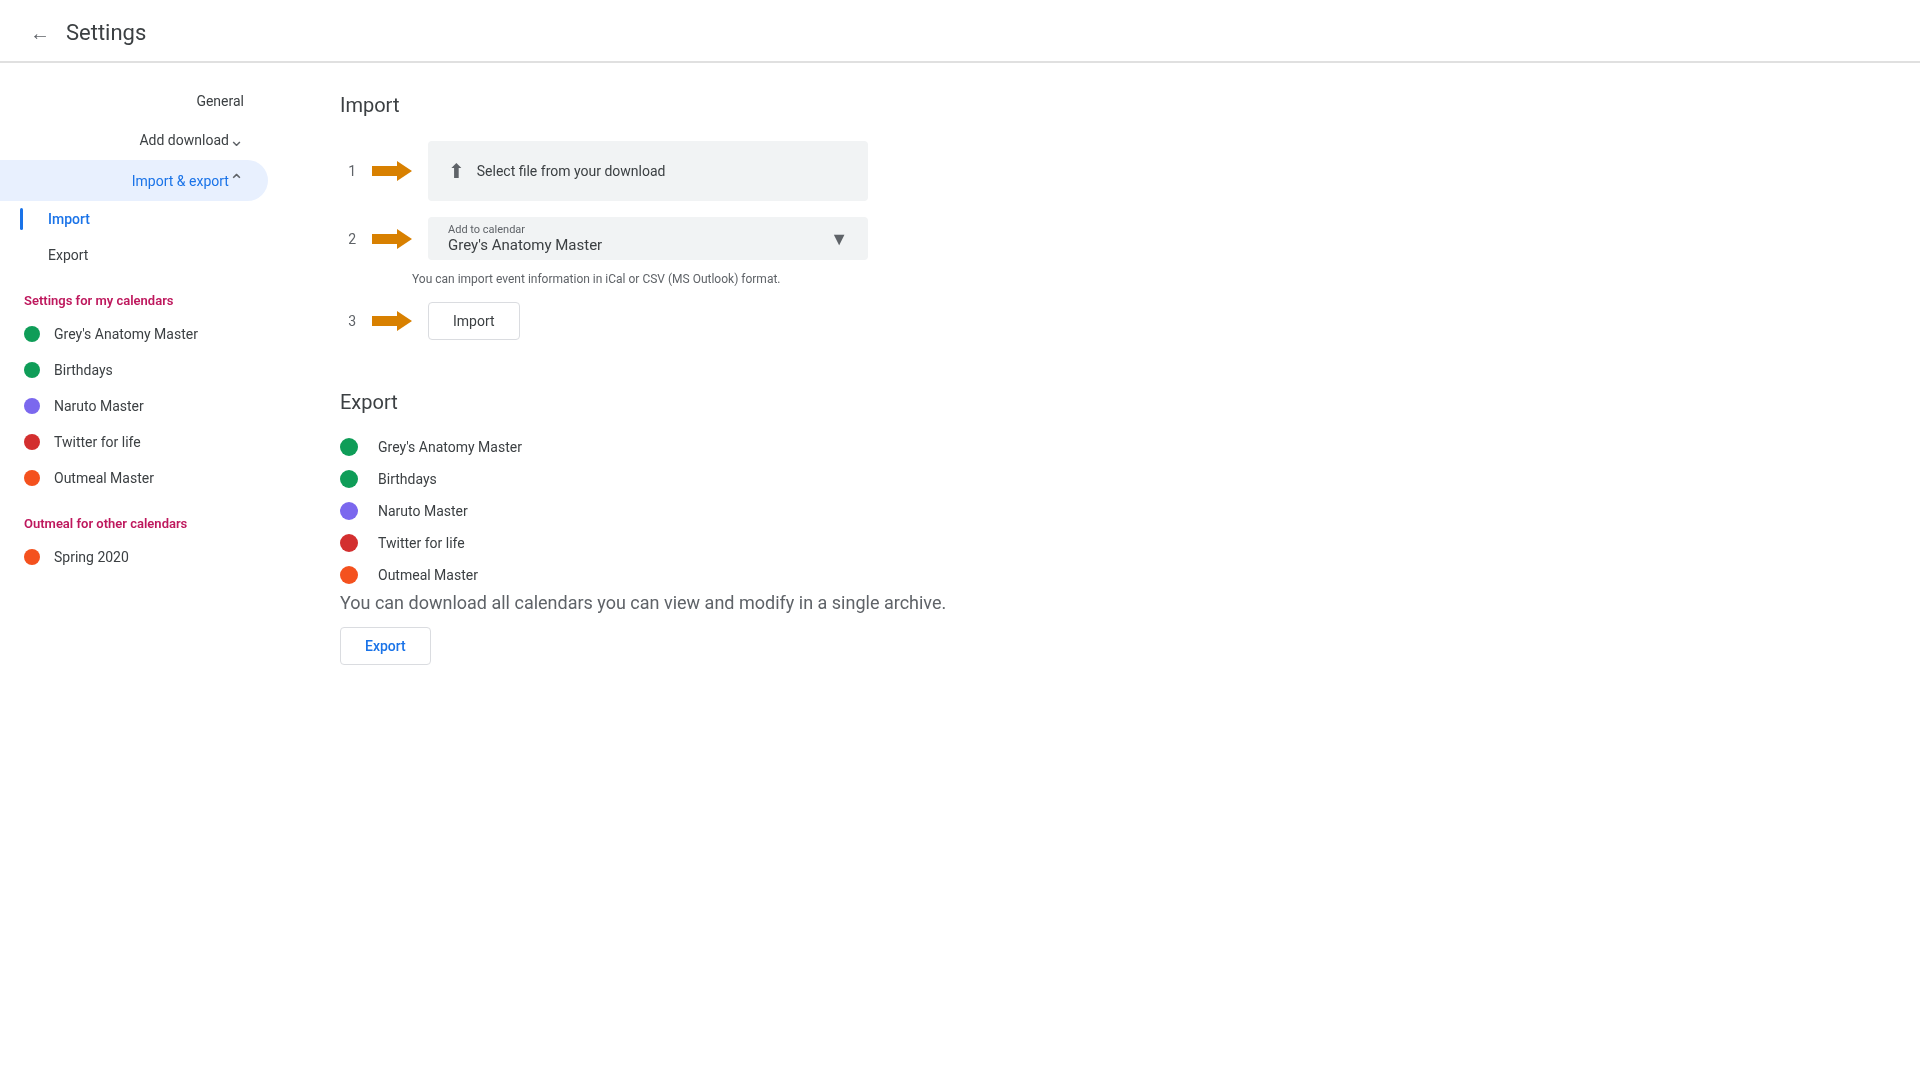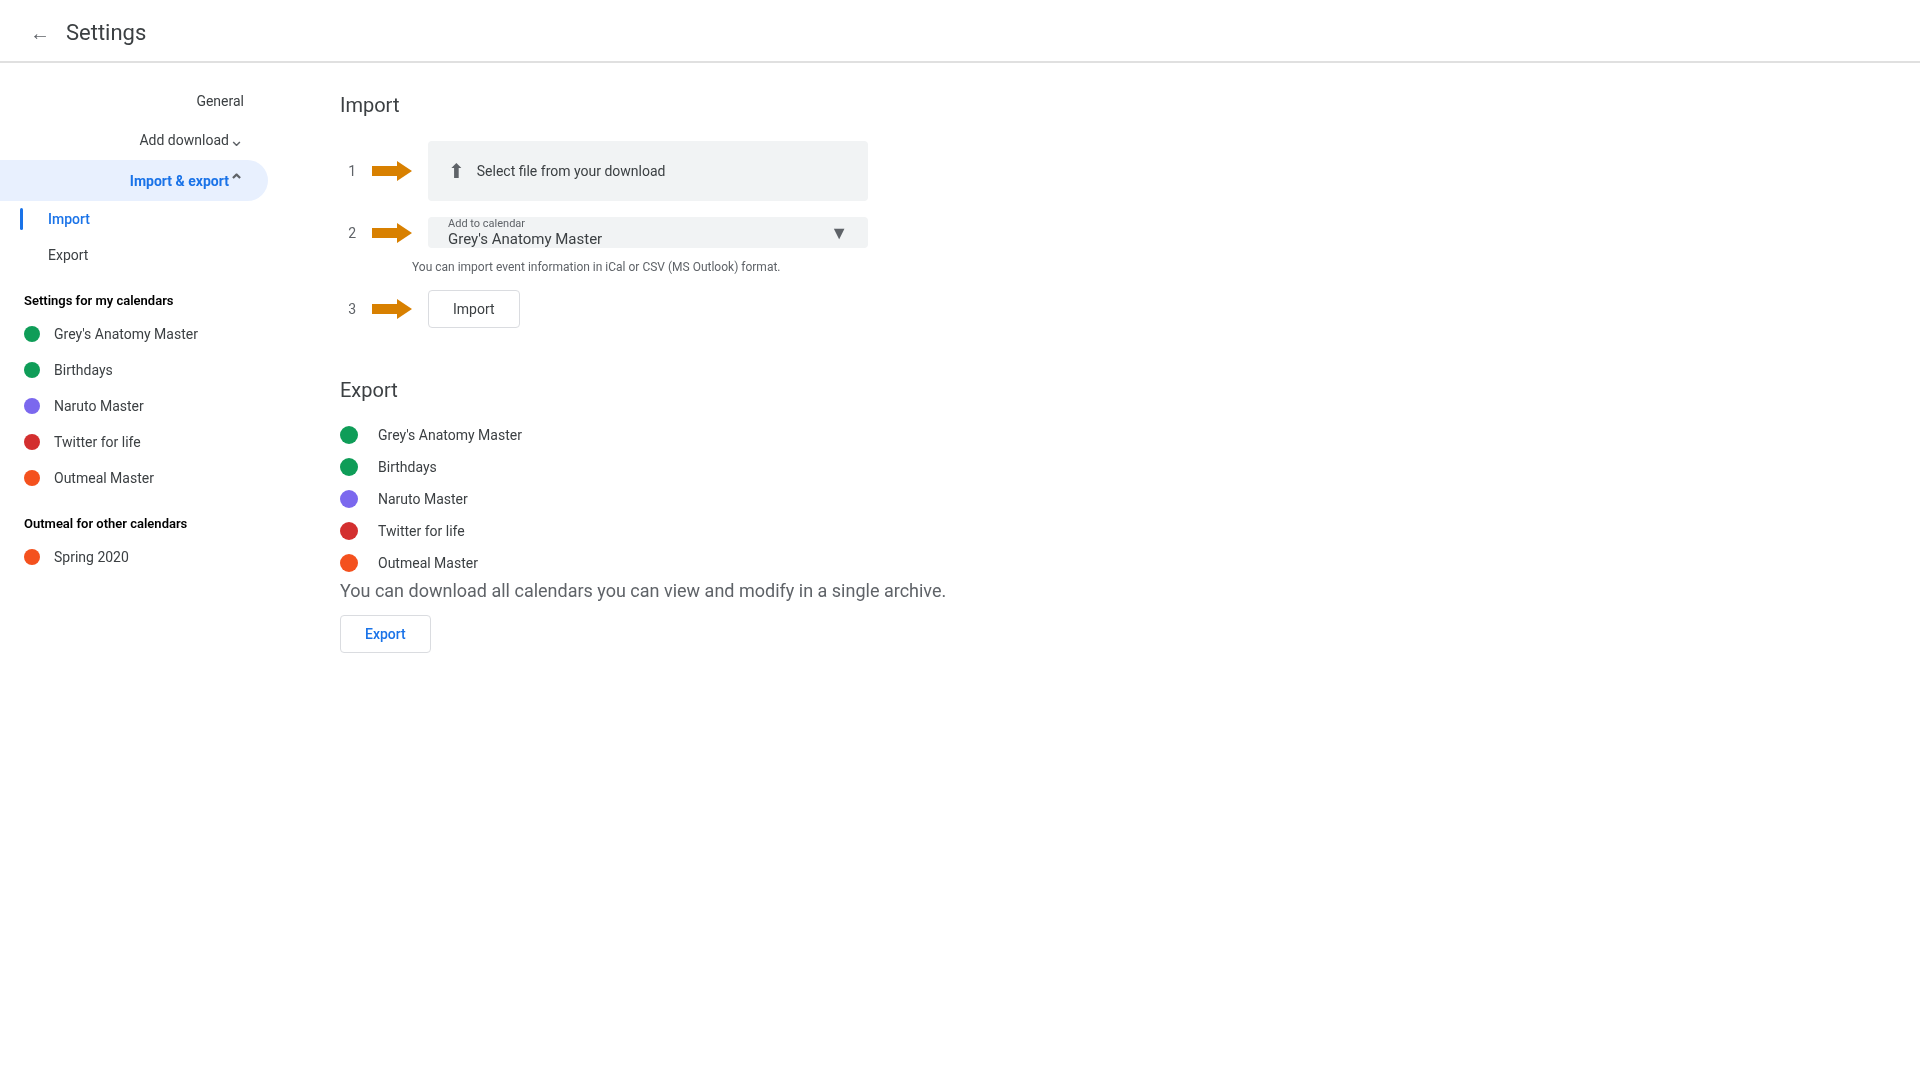--- a/index.html
+++ b/index.html
@@ -43,21 +43,21 @@
       padding: 10px 24px;
       cursor: pointer;
       font-size: 14px;
       color: #3c4043;
       border-radius: 0 24px 24px 0;
       margin-right: 12px;
     }
     .sidebar-item.active-parent {
       background: #e8f0fe;
       color: #1a73e8;
-      font-weight: 700;
+      font-weight: 400;
     }
     .sidebar-sub {
       padding-left: 48px;
     }
     .sidebar-sub-item {
       display: flex;
       align-items: center;
       padding: 10px 24px 10px 0;
       cursor: pointer;
       font-size: 14px;
@@ -81,21 +81,21 @@
       background: #1a73e8;
       border-radius: 2px;
     }
     .chevron-icon {
       font-size: 18px;
       color: #5f6368;
     }
     .section-heading {
       font-size: 13px;
       font-weight: 600;
-      color: #000000;
+      color: #be185d;
       padding: 20px 24px 8px 24px;
     }
     .calendar-item {
       display: flex;
       align-items: center;
       padding: 10px 24px;
       font-size: 14px;
       color: #3c4043;
       cursor: pointer;
     }
@@ -157,21 +157,21 @@
     .upload-icon {
       font-size: 20px;
       color: #5f6368;
     }
     .calendar-dropdown {
       display: flex;
       align-items: center;
       justify-content: space-between;
       background: #f1f3f4;
       border-radius: 4px;
-      padding: 0 20px;
+      padding: 6px 20px;
       min-width: 440px;
       cursor: pointer;
     }
     .dropdown-label {
       font-size: 11px;
       color: #5f6368;
     }
     .dropdown-value {
       font-size: 15px;
       color: #3c4043;

